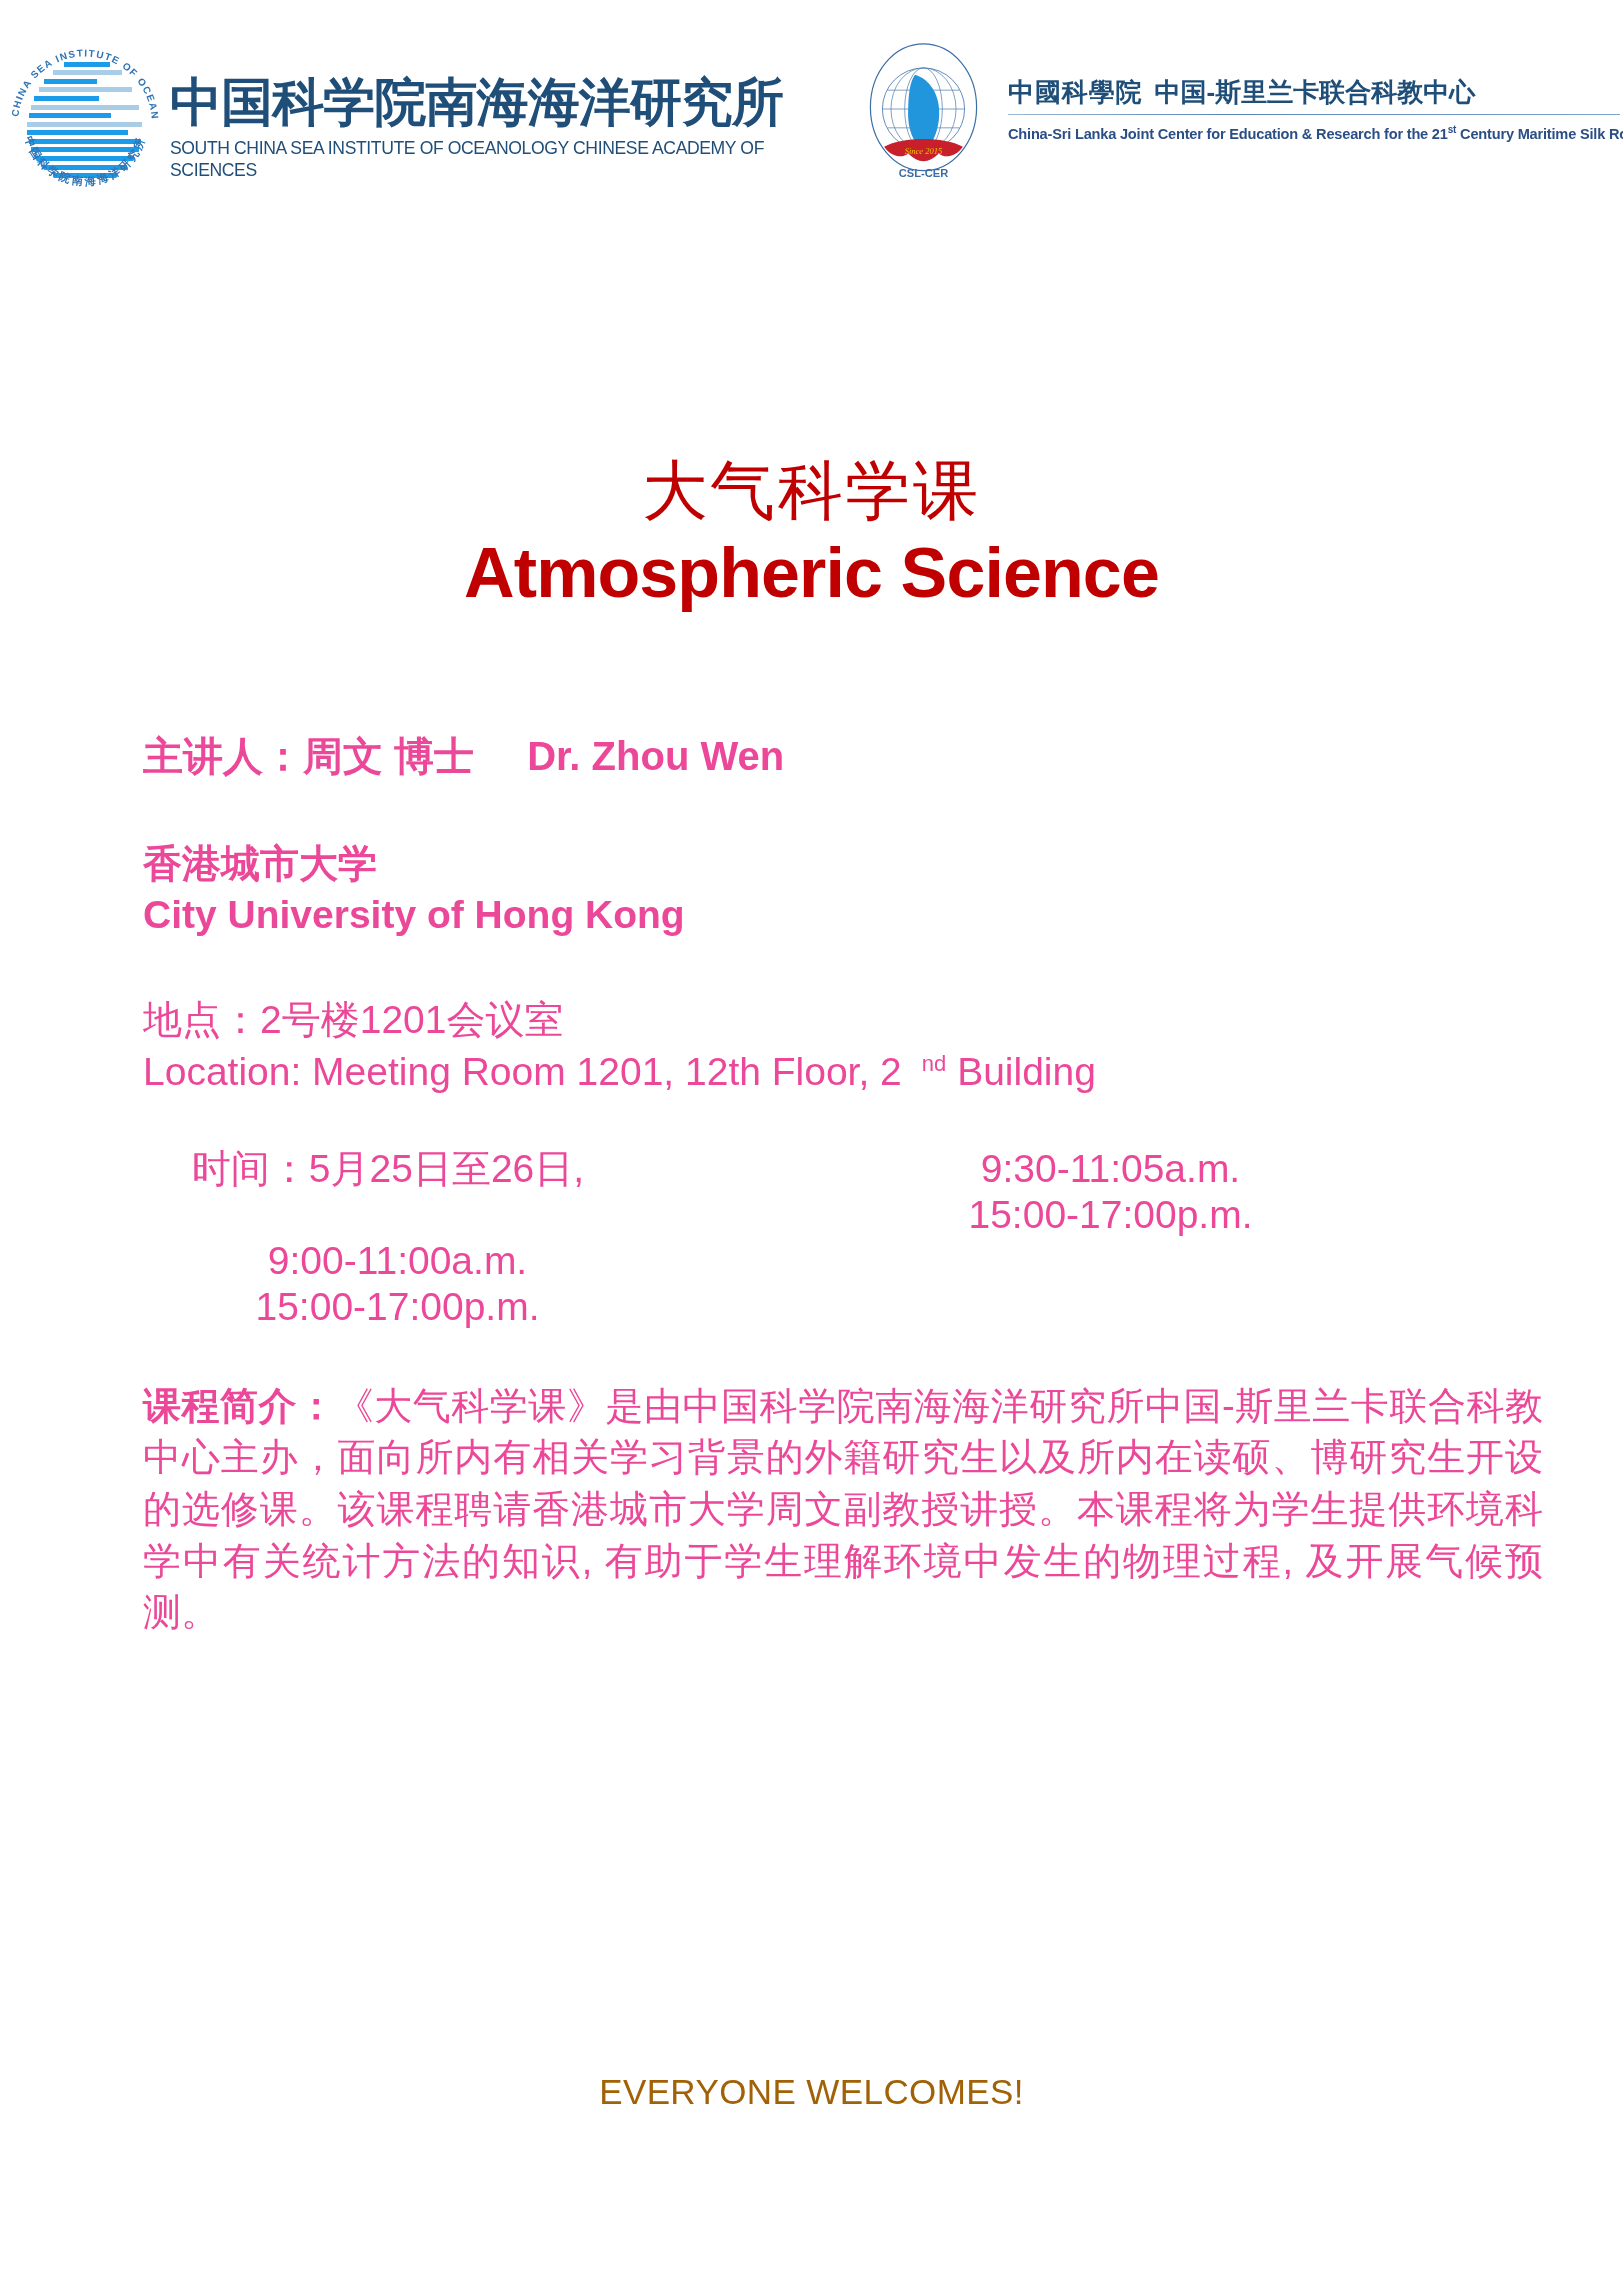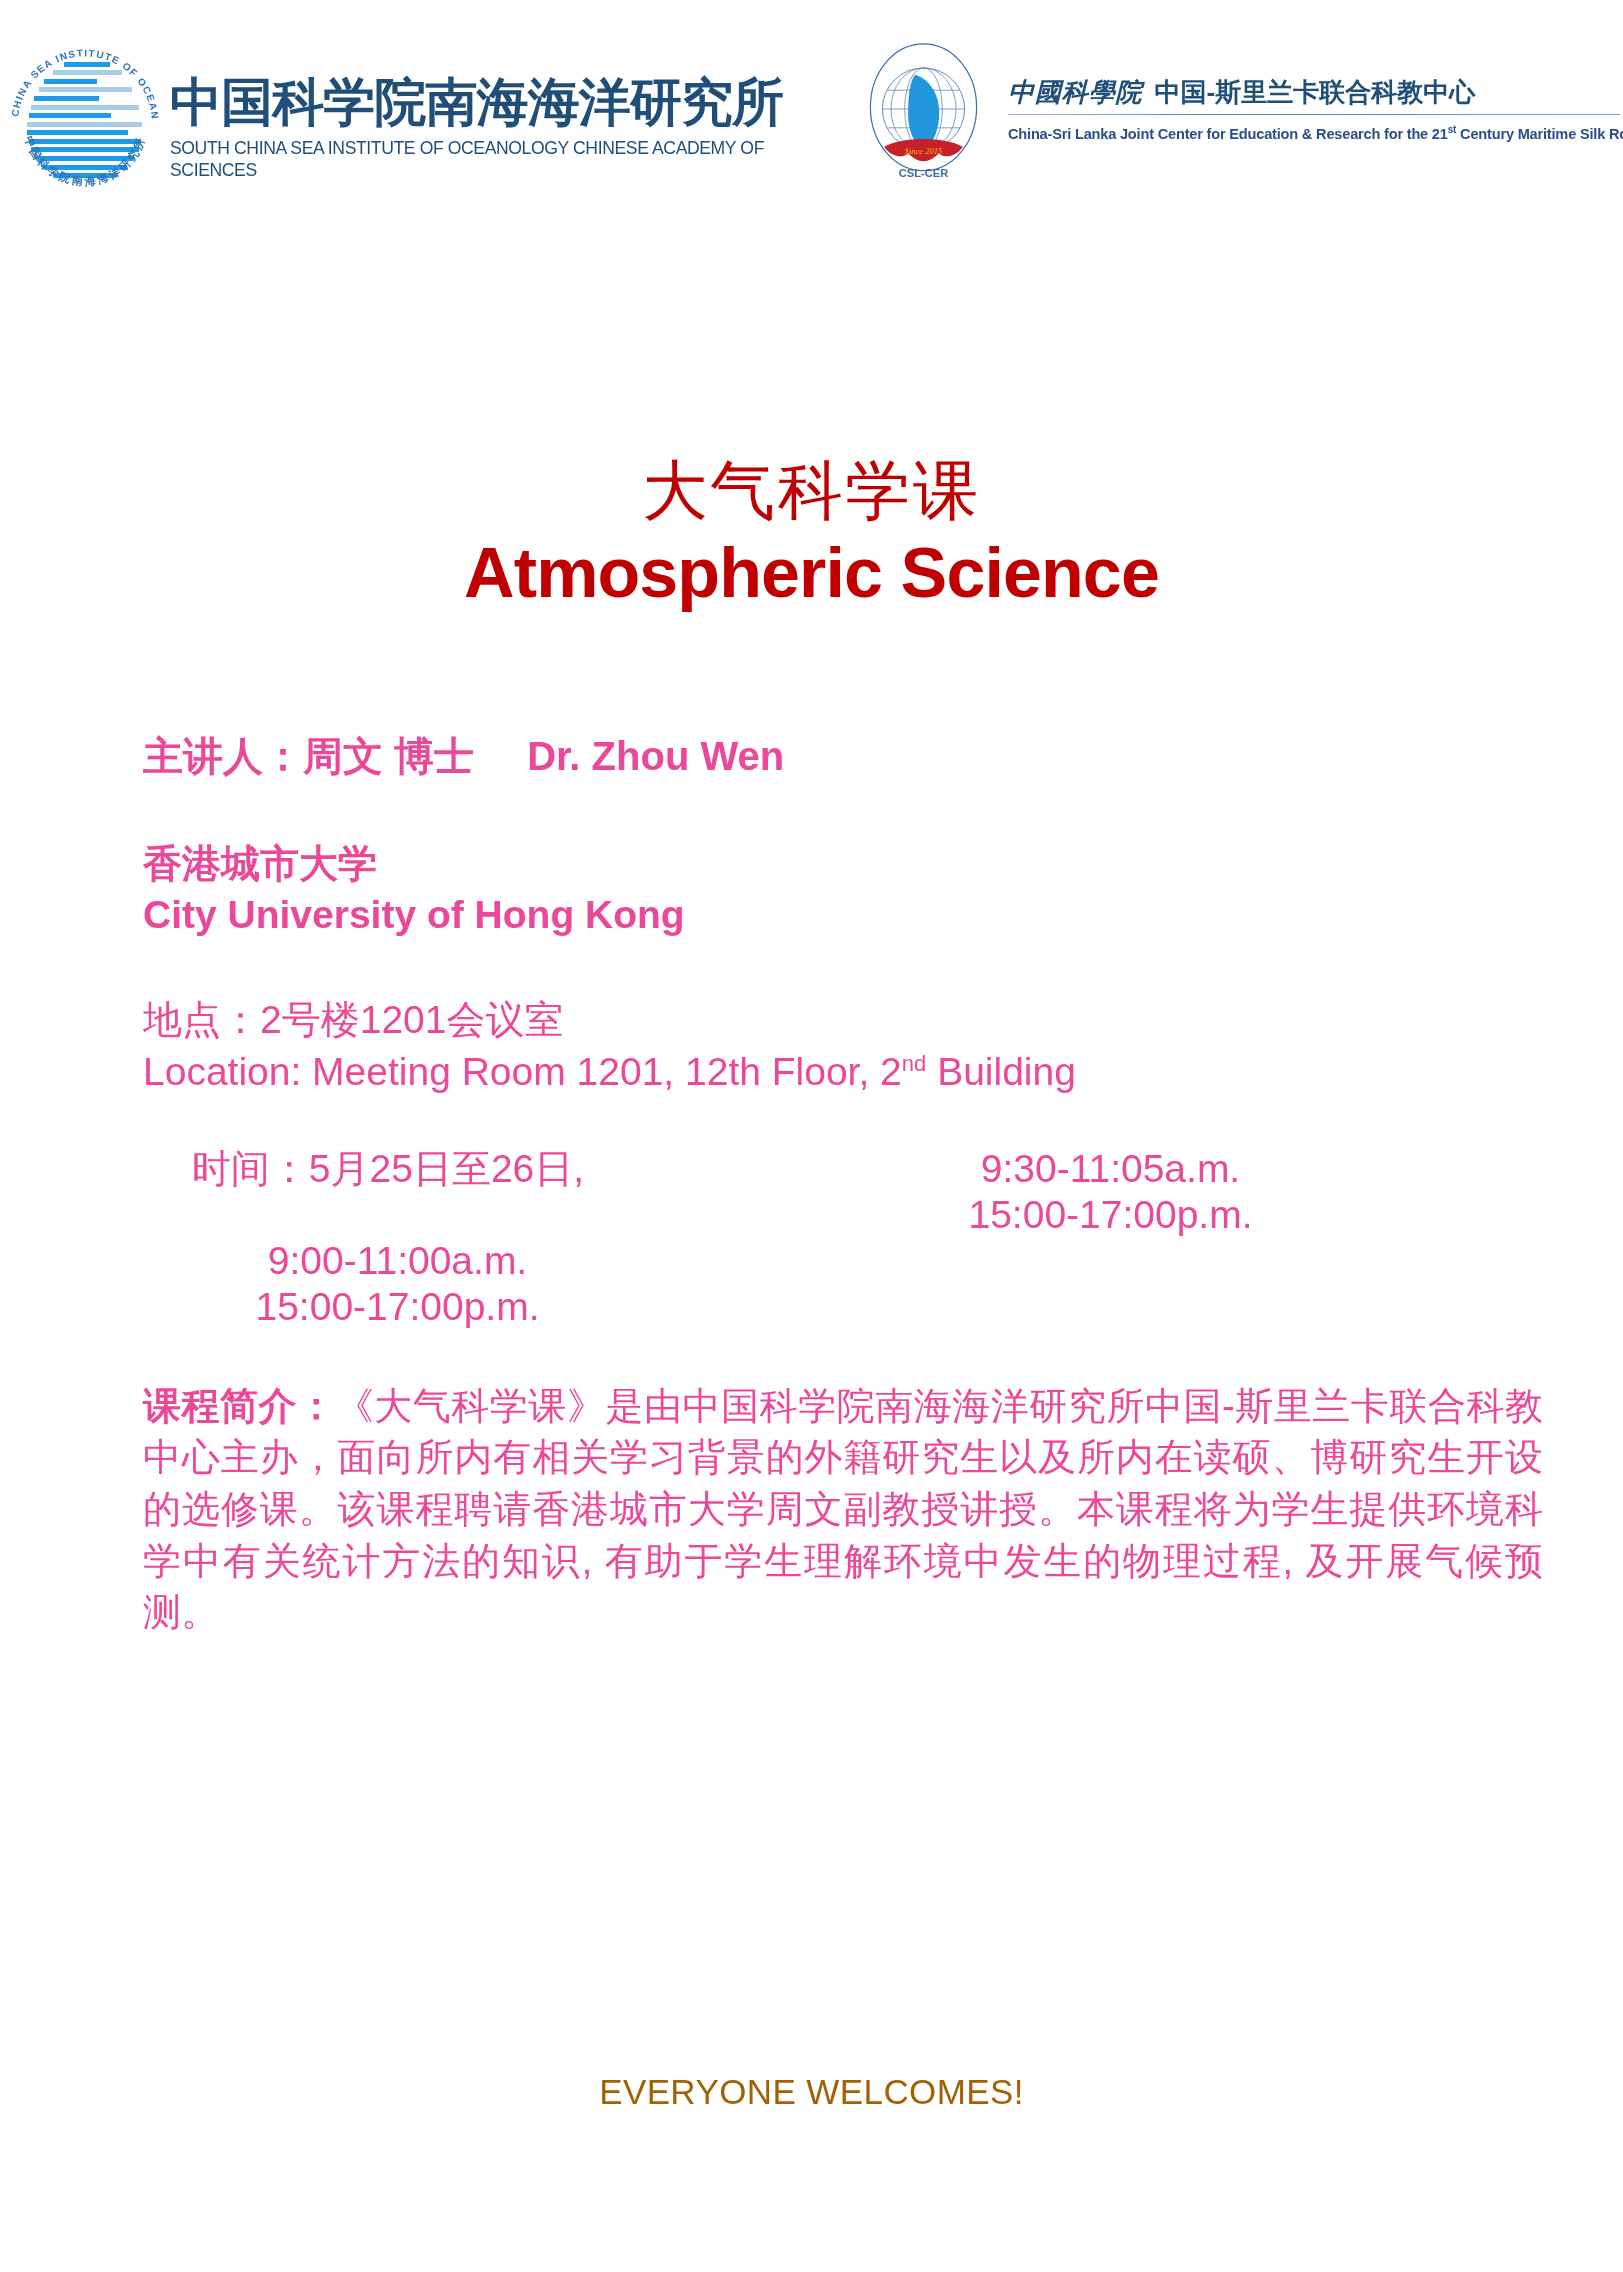--- a/index.html
+++ b/index.html
@@ -111,21 +111,20 @@
   .cslcer-cn {
     font-size: 26px;
     font-weight: 700;
     color: #1F4E79;
     white-space: nowrap;
     line-height: 1;
     letter-spacing: 0px;
   }
   .cslcer-cn .cas {
     font-family: "Liberation Serif", serif;
-    font-style: italic;
     letter-spacing: 0.9px;
     margin-right: 12px;
   }
   .cslcer-rule {
     margin-top: 7.7px;
     height: 1.7px;
     width: 612px;
     background: linear-gradient(to right, #9BB7D4 0%, #5B86B5 35%, #7FA3C8 100%);
   }
   .cslcer-en {
@@ -188,20 +187,21 @@
   .row-location {
     margin-top: 53px;
     font-size: 39px;
     font-weight: 400;
     line-height: 1.34;
   }
   .row-location sup {
     font-size: 22px;
     vertical-align: super;
     line-height: 0;
+    margin-left: 20px;
   }
 
   .row-time {
     margin-top: 48px;
     font-size: 39px;
     font-weight: 400;
     line-height: 1.18;
     text-align: center;
   }
   .time-grid {

